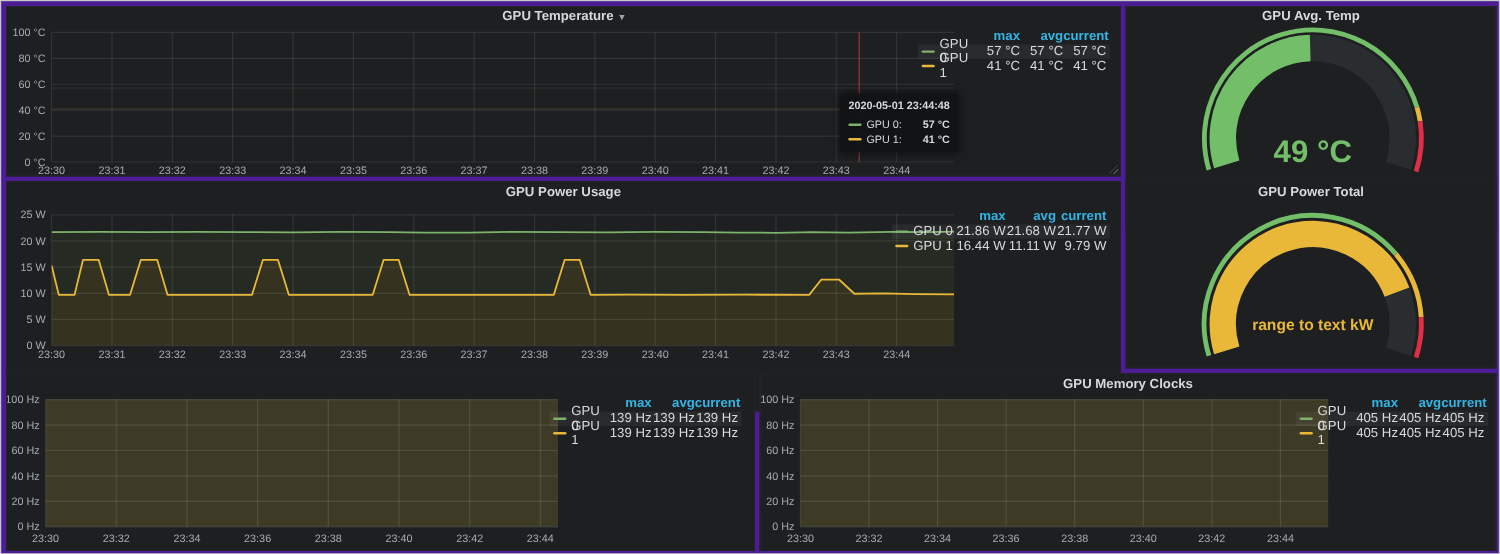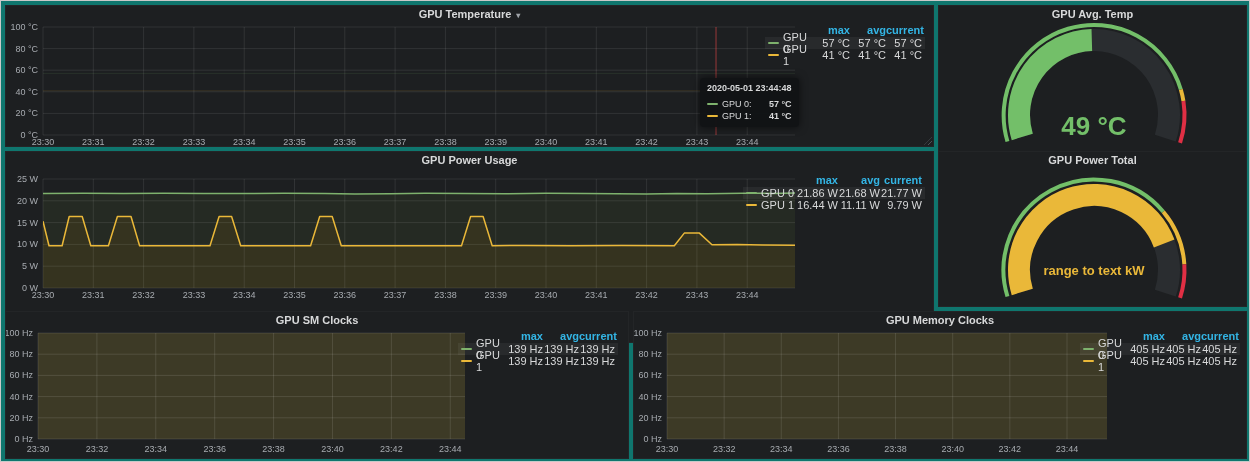--- a/index.html
+++ b/index.html
@@ -1,16 +1,16 @@
 <!DOCTYPE html>
 <html><head>
 <meta charset="utf-8">
 <style>
   html,body{margin:0;padding:0;background:#0e0f10;}
-  .page{position:relative;width:1250px;height:462px;background:#0f766e;
+  .page{position:relative;width:1250px;height:462px;background:#4c1d95;
         border:1px solid #c9c9c9;box-sizing:border-box;overflow:hidden;
         font-family:"Liberation Sans",sans-serif;color:#d8d9da;}
   .panel{position:absolute;background:#1d1f21;border:1px solid #232527;box-sizing:border-box;}
   .ptitle{position:absolute;top:2px;left:0;right:0;text-align:center;font-size:11px;
           font-weight:700;color:#d8d9da;cursor:pointer;z-index:3;}
   .caret{font-size:8px;color:#9fa3a8;margin-left:5px;}
   .chart,.gauge{position:absolute;inset:0;}
   svg{display:block;}
   svg text{font-family:"Liberation Sans",sans-serif;}
   .legend{position:absolute;font-size:11px;color:#d8d9da;z-index:2;}
@@ -255,23 +255,20 @@
           <path d="M 83.28 139.93 A 75 75 0 0 1 225.16 91.49" stroke="#eab839" stroke-width="22" fill="none"></path>
           <path d="M 68.45 144.46 A 90.5 90.5 0 0 1 224.28 59.77" stroke="#73bf69" stroke-width="4" fill="none"></path>
           <path d="M 224.28 59.77 A 90.5 90.5 0 0 1 245.33 112.48" stroke="#eab839" stroke-width="4" fill="none"></path>
           <path d="M 245.33 112.48 A 90.5 90.5 0 0 1 241.07 145.97" stroke="#e02f44" stroke-width="4" fill="none"></path>
           <text x="155" y="123" text-anchor="middle" font-size="13" font-weight="700" fill="#eab839">range to text kW</text>
         </svg>
       </div>
   </div>
 
   <div class="panel" style="left:4px;top:310px;width:624px;height:148px;">
-    <div class="ptitle">
-      <span>GPU SM Clocks</span>
-    </div>
     <div class="chart">
         <svg width="622" height="146" viewBox="0 0 622 146">
           <defs>
             <clipPath id="clip2">
               <rect x="32" y="21" width="427" height="106"></rect>
             </clipPath>
           </defs>
           <g clip-path="url(#clip2)">
             <polygon points="32.0,127 32.0,-20.3 459.0,-20.3 459.0,127" fill="#2a2d22"></polygon>
             <polygon points="32.0,127 32.0,-20.3 459.0,-20.3 459.0,127" fill="#3d3a26"></polygon>

